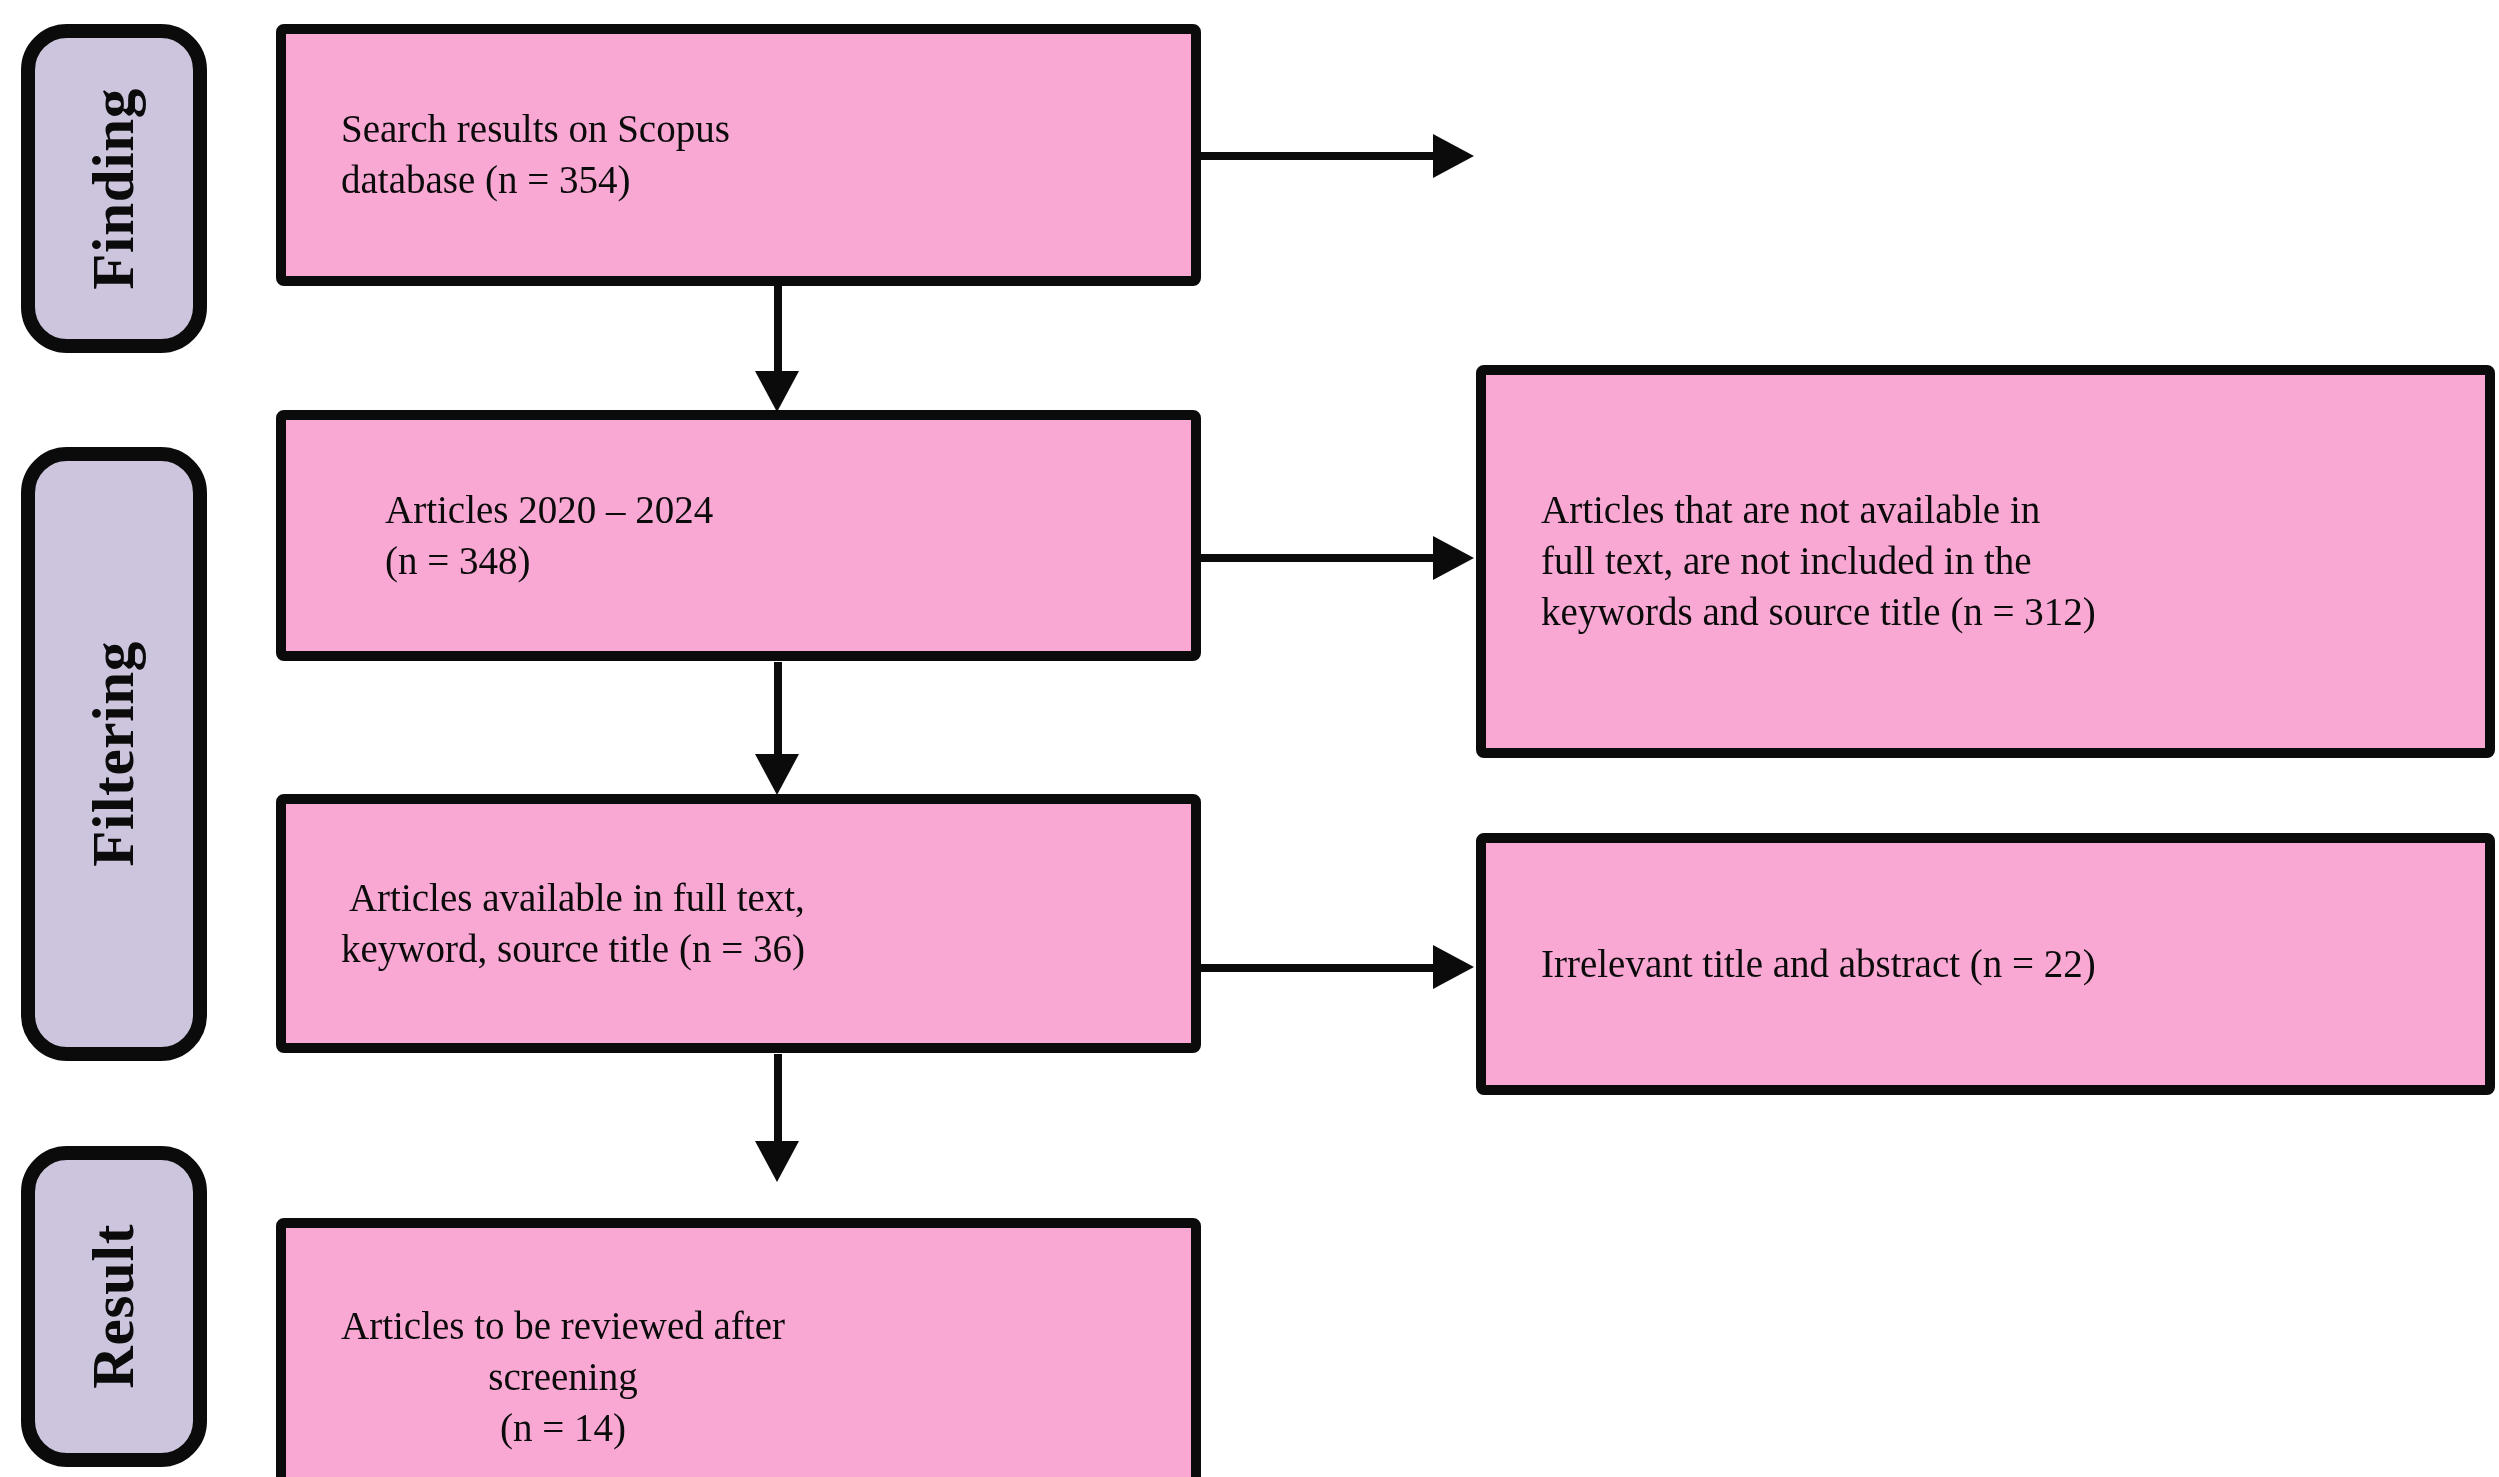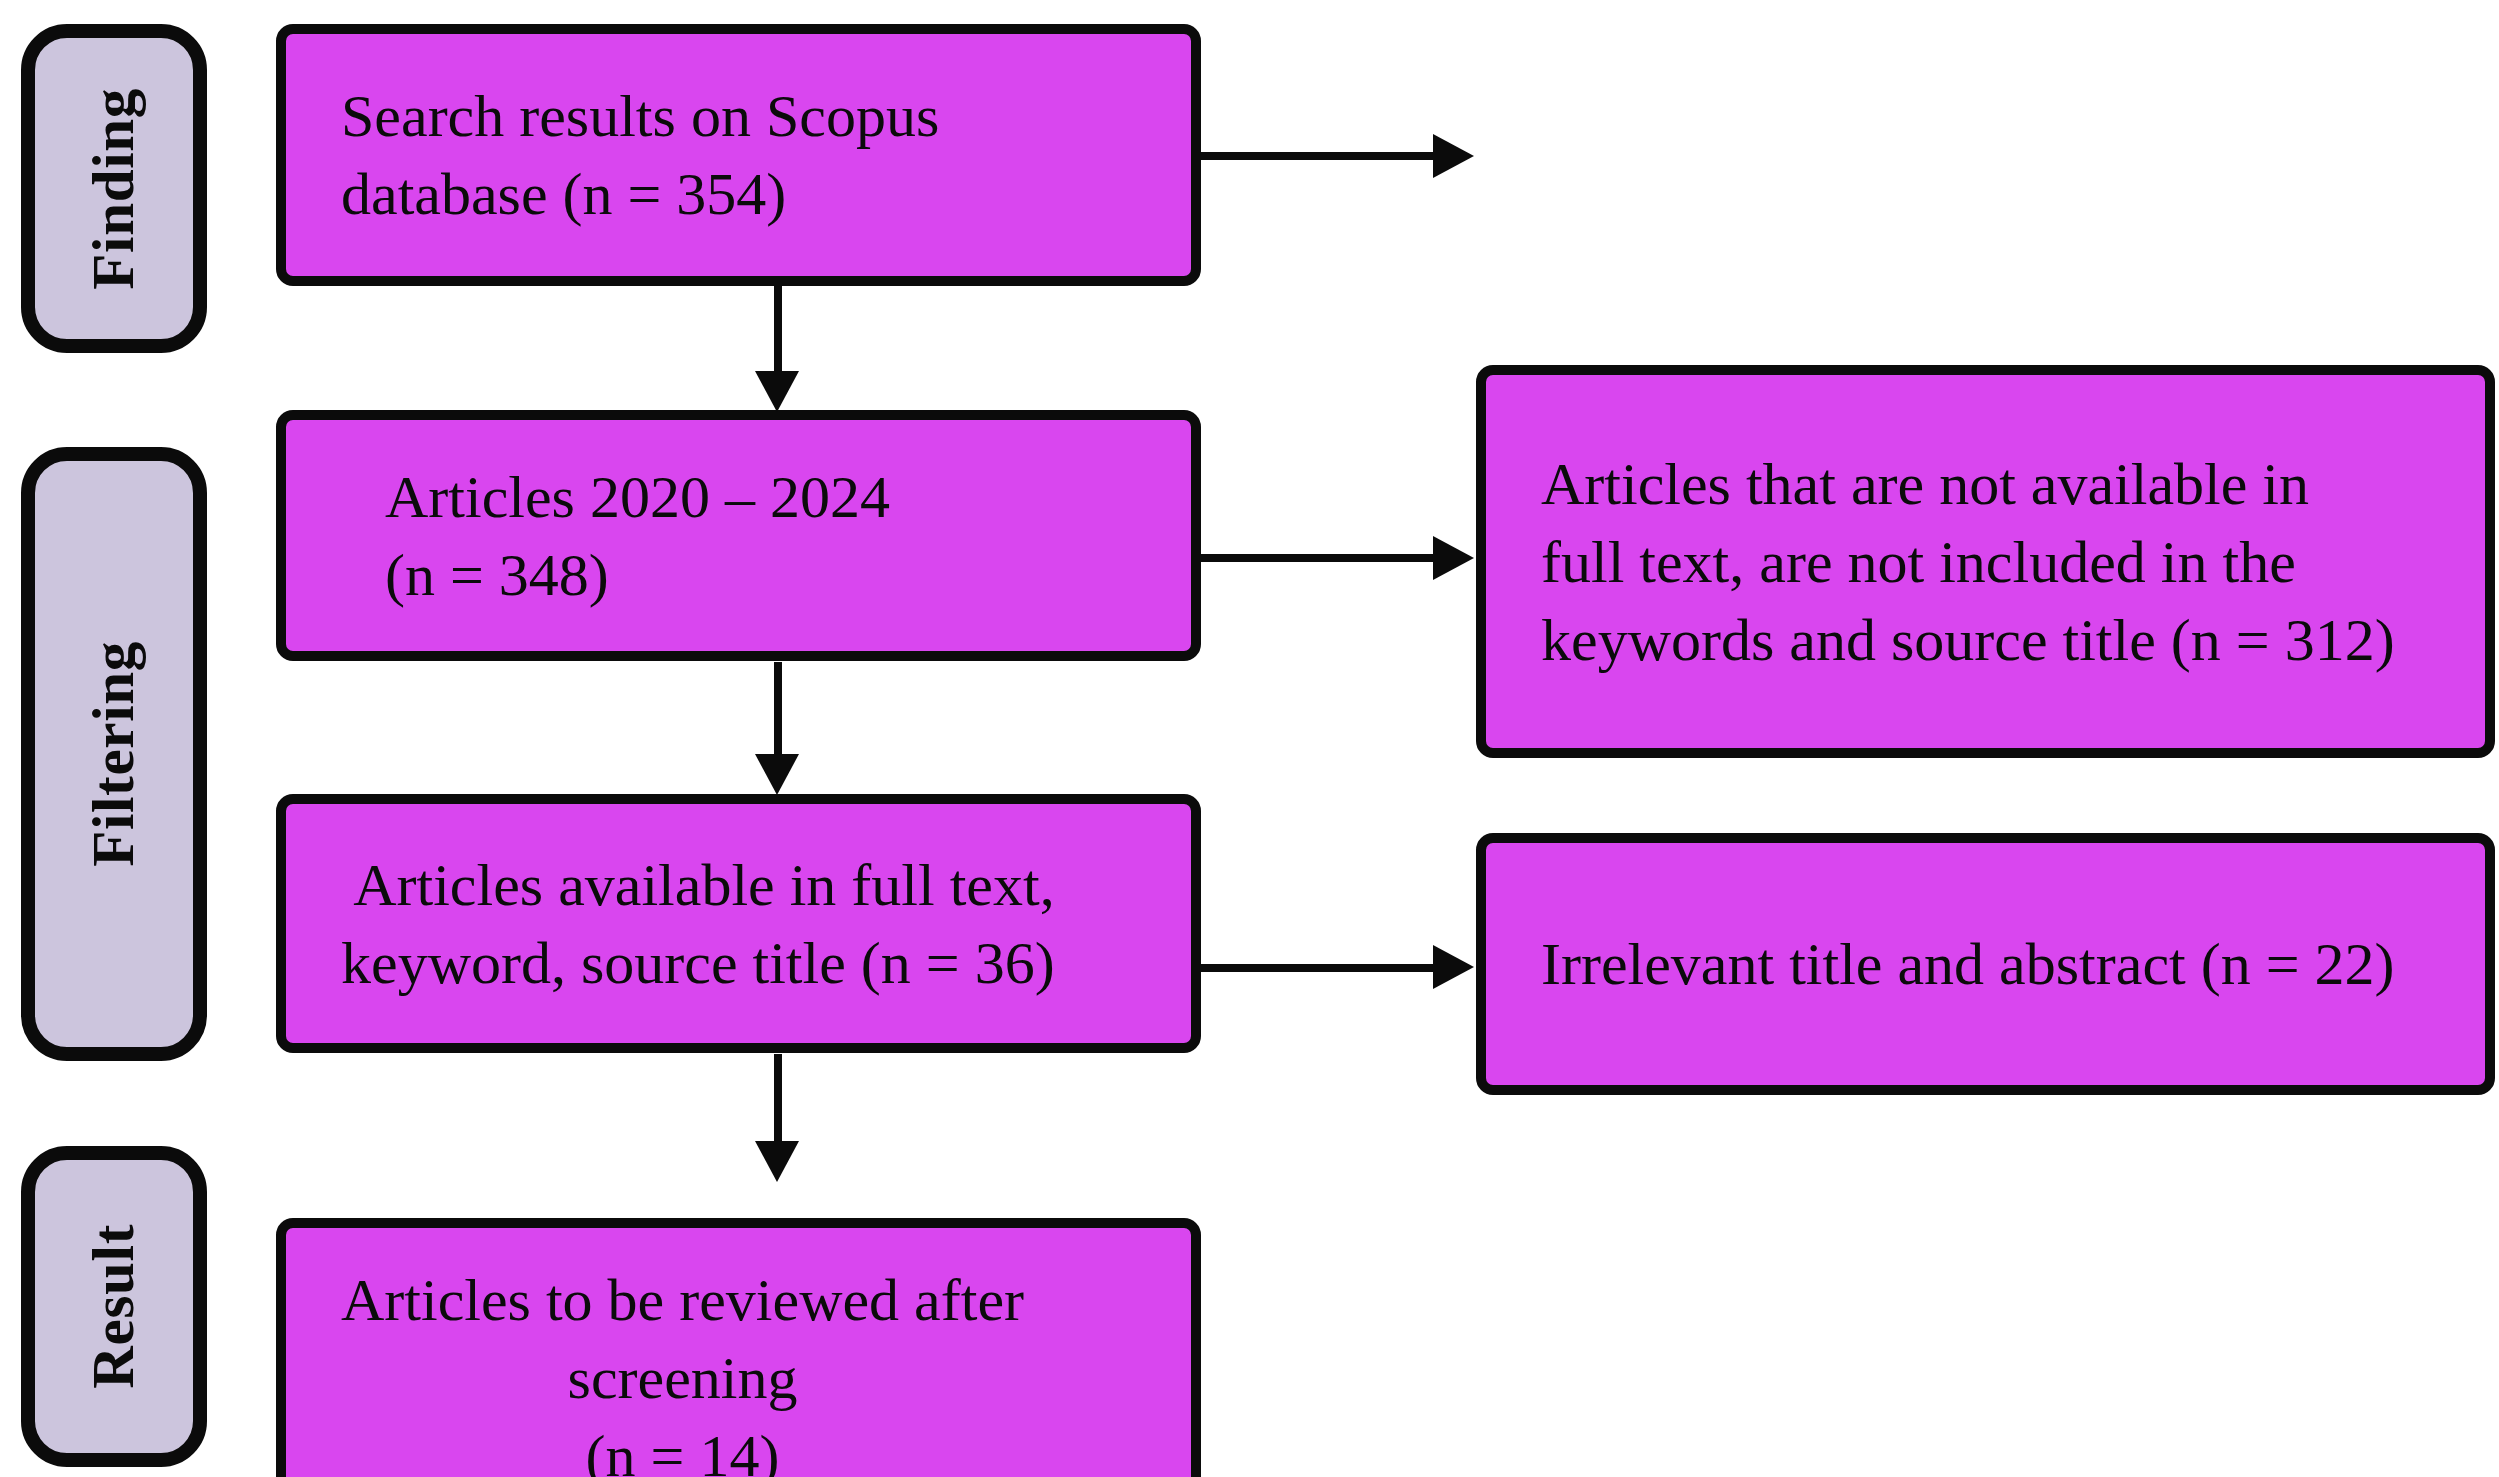--- a/index.html
+++ b/index.html
@@ -34,26 +34,26 @@
     letter-spacing: 0.7px;
     white-space: nowrap;
   }
   #stage-finding   { top: 24px;   height: 329px; }
   #stage-filtering { top: 447px;  height: 614px; }
   #stage-result    { top: 1146px; height: 321px; }
 
   
   .flow-box {
     position: absolute;
-    background: #d946ef;
+    background: #f9a8d4;
     border: 10.3px solid #0b0b0b;
-    border-radius: 17px;
+    border-radius: 8px;
     display: flex;
     align-items: center;
-    font-size: 60px;
+    font-size: 39px;
     line-height: 1.3;
   }
   .box-text {
     white-space: pre-line;
     padding: 0 37px 0 55px;
   }
   #box-m1 { left: 276px;  top: 24px;   width: 925px; height: 262px; }
   #box-m2 { left: 276px;  top: 410px;  width: 925px; height: 251px; padding-left: 44px; }
   #box-m3 { left: 276px;  top: 794px; width: 925px; height: 259px; text-align: right; }
   #box-m4 { left: 276px;  top: 1218px; width: 925px; height: 319px; text-align: center; }

